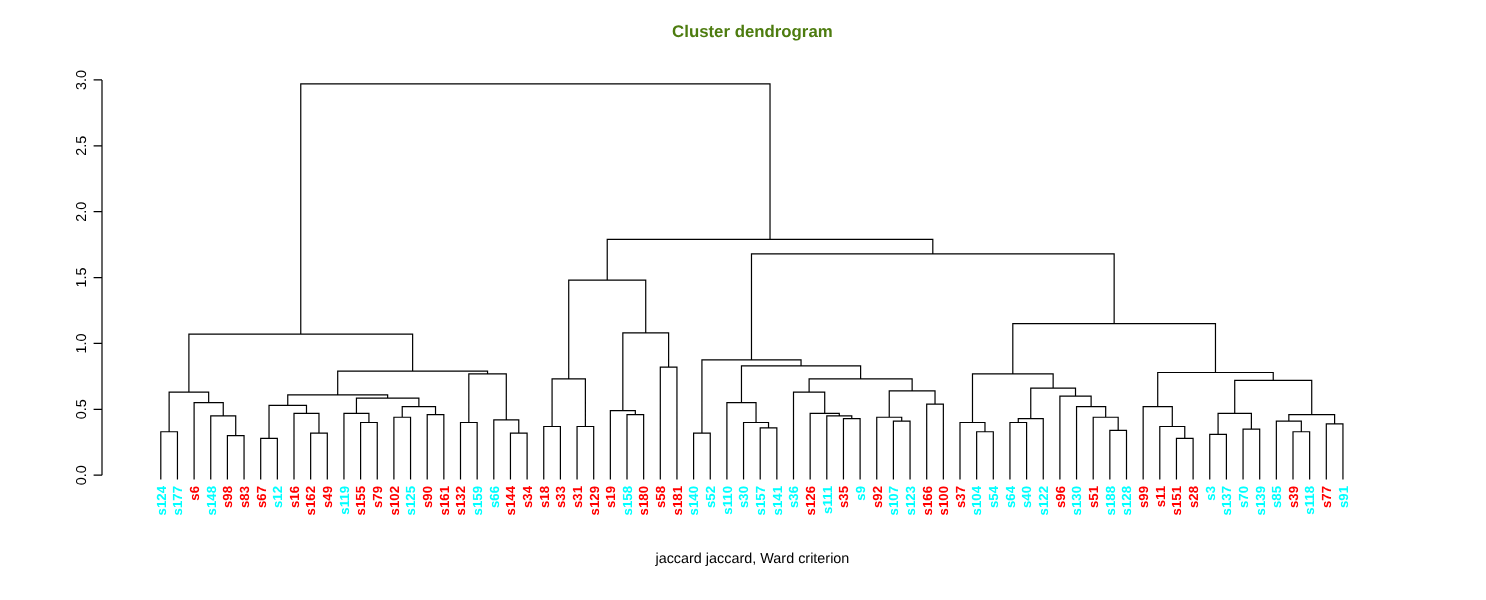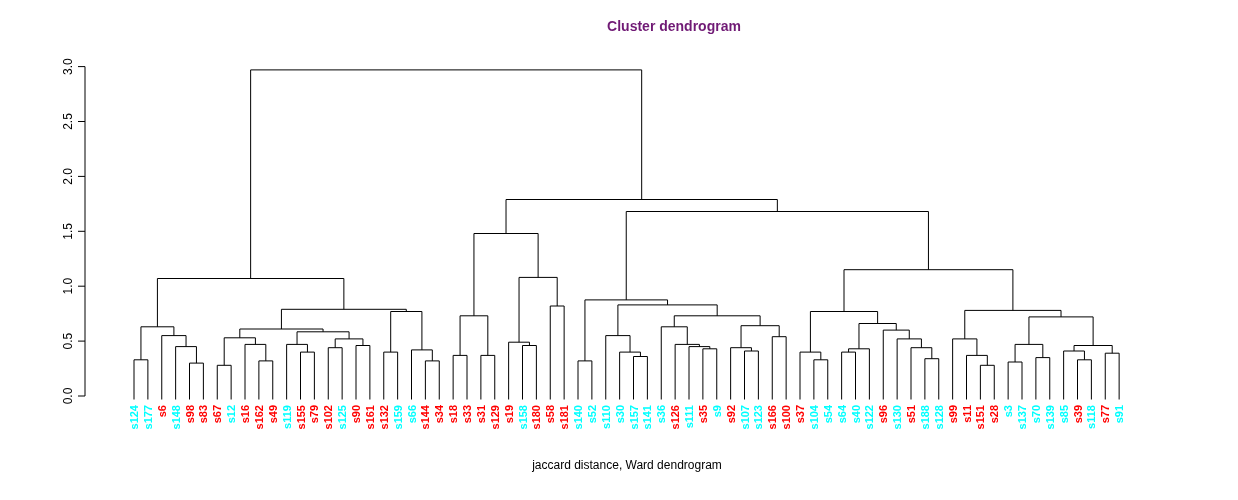--- a/index.html
+++ b/index.html
@@ -1,19 +1,19 @@
 <!DOCTYPE html>
 <html><head>
 <meta charset="utf-8">
 <style>
   html,body{margin:0;padding:0;background:#ffffff;}
   body{width:1238px;height:500px;position:relative;overflow:hidden;
        font-family:"Liberation Sans","DejaVu Sans",sans-serif;}
   .chart-title{position:absolute;top:18px;left:627px;transform:translateX(-50%);
-       font-size:14px;font-weight:bold;color:#701a75;white-space:nowrap;margin-left:47px;}
+       font-size:14px;font-weight:bold;color:#4d7c0f;white-space:nowrap;}
   .x-axis-caption{position:absolute;top:458px;left:627px;transform:translateX(-50%);
        font-size:12px;color:#000;white-space:nowrap;}
   svg{position:absolute;top:0;left:0;}
 </style>
 </head>
 <body>
 
 <div class="chart-title">Cluster dendrogram</div>
 
 <svg id="plot" width="1238" height="500" viewBox="0 0 1238 500">
@@ -93,13 +93,13 @@
     <text transform="translate(1026.0,405) rotate(-90)" text-anchor="end" font-size="11" font-weight="bold" fill="#00FFFF" font-family="&quot;Liberation Sans&quot;,&quot;DejaVu Sans&quot;,sans-serif">s137</text>
     <text transform="translate(1039.9,405) rotate(-90)" text-anchor="end" font-size="11" font-weight="bold" fill="#00FFFF" font-family="&quot;Liberation Sans&quot;,&quot;DejaVu Sans&quot;,sans-serif">s70</text>
     <text transform="translate(1053.8,405) rotate(-90)" text-anchor="end" font-size="11" font-weight="bold" fill="#00FFFF" font-family="&quot;Liberation Sans&quot;,&quot;DejaVu Sans&quot;,sans-serif">s139</text>
     <text transform="translate(1067.6,405) rotate(-90)" text-anchor="end" font-size="11" font-weight="bold" fill="#00FFFF" font-family="&quot;Liberation Sans&quot;,&quot;DejaVu Sans&quot;,sans-serif">s85</text>
     <text transform="translate(1081.5,405) rotate(-90)" text-anchor="end" font-size="11" font-weight="bold" fill="#FF0000" font-family="&quot;Liberation Sans&quot;,&quot;DejaVu Sans&quot;,sans-serif">s39</text>
     <text transform="translate(1095.4,405) rotate(-90)" text-anchor="end" font-size="11" font-weight="bold" fill="#00FFFF" font-family="&quot;Liberation Sans&quot;,&quot;DejaVu Sans&quot;,sans-serif">s118</text>
     <text transform="translate(1109.3,405) rotate(-90)" text-anchor="end" font-size="11" font-weight="bold" fill="#FF0000" font-family="&quot;Liberation Sans&quot;,&quot;DejaVu Sans&quot;,sans-serif">s77</text>
     <text transform="translate(1123.1,405) rotate(-90)" text-anchor="end" font-size="11" font-weight="bold" fill="#00FFFF" font-family="&quot;Liberation Sans&quot;,&quot;DejaVu Sans&quot;,sans-serif">s91</text>
   </svg>
 
-<div class="x-axis-caption">jaccard distance, Ward dendrogram</div>
+<div class="x-axis-caption">jaccard jaccard, Ward criterion</div>
 
 </body></html>

